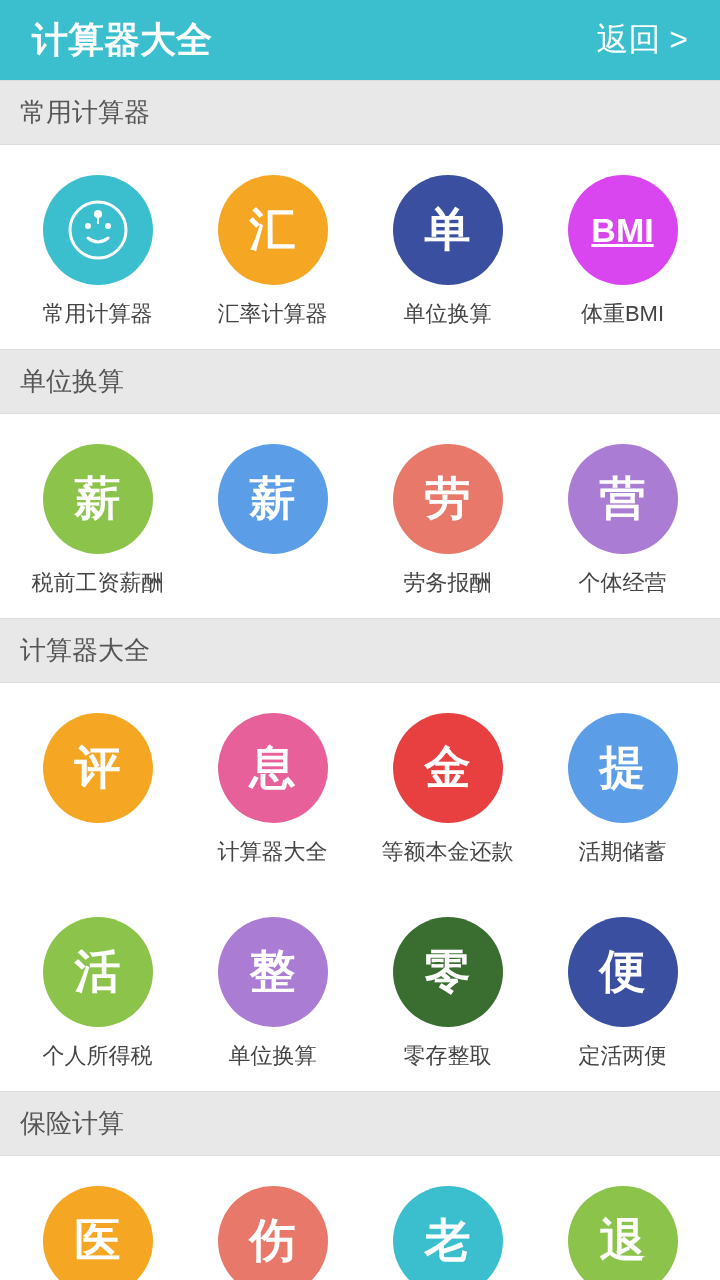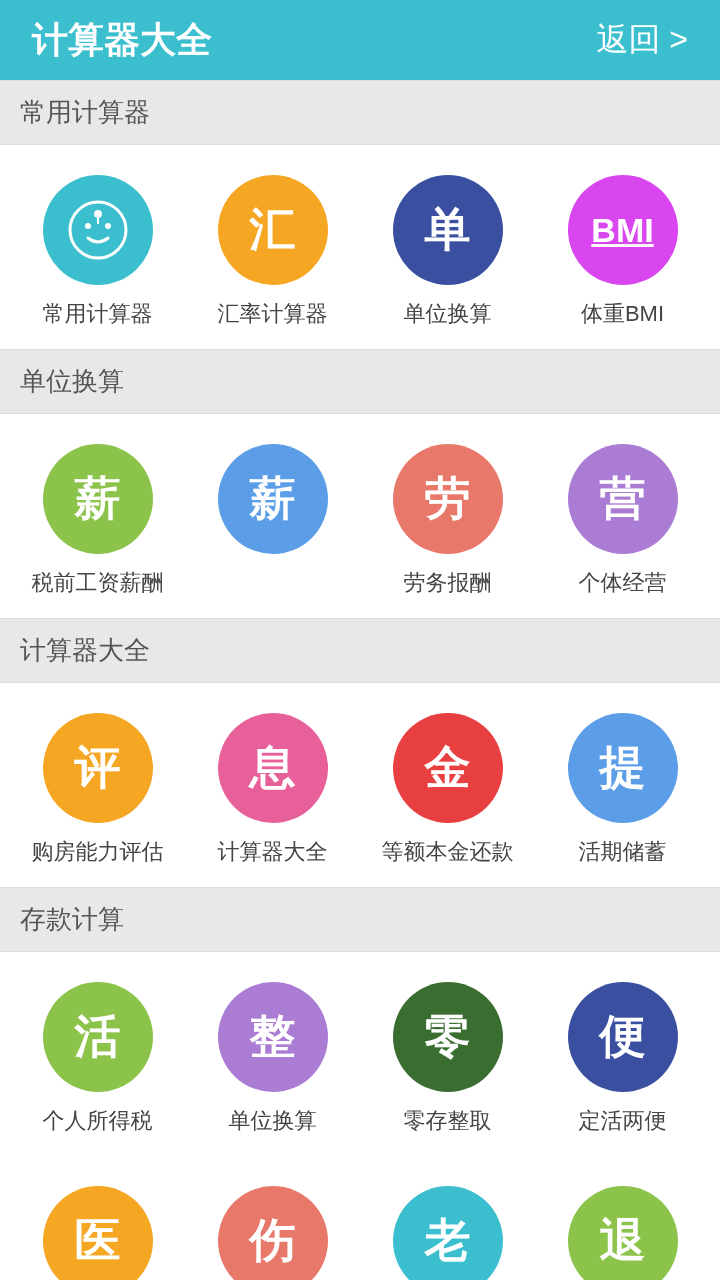--- a/index.html
+++ b/index.html
@@ -122,54 +122,53 @@
       </div>
       <div class="grid-item">
         <div class="icon-circle" style="background-color: rgb(171, 124, 212);">营</div>
         <div class="icon-label">个体经营</div>
       </div>
     </div>
     <div class="section-header">计算器大全</div>
     <div class="grid-row">
       <div class="grid-item">
         <div class="icon-circle" style="background-color: rgb(245, 166, 35);">评</div>
-        <div class="icon-label">购房能力评估</div>
       </div>
       <div class="grid-item">
         <div class="icon-circle" style="background-color: rgb(232, 96, 154);">息</div>
         <div class="icon-label">计算器大全</div>
       </div>
       <div class="grid-item">
         <div class="icon-circle" style="background-color: rgb(232, 64, 64);">金</div>
         <div class="icon-label">等额本金还款</div>
       </div>
       <div class="grid-item">
         <div class="icon-circle" style="background-color: rgb(92, 157, 232);">提</div>
         <div class="icon-label">活期储蓄</div>
       </div>
     </div>
-    <div class="section-header">存款计算</div>
     <div class="grid-row">
       <div class="grid-item">
         <div class="icon-circle" style="background-color: rgb(140, 195, 74);">活</div>
         <div class="icon-label">个人所得税</div>
       </div>
       <div class="grid-item">
         <div class="icon-circle" style="background-color: rgb(171, 124, 212);">整</div>
         <div class="icon-label">单位换算</div>
       </div>
       <div class="grid-item">
         <div class="icon-circle" style="background-color: rgb(58, 110, 48);">零</div>
         <div class="icon-label">零存整取</div>
       </div>
       <div class="grid-item">
         <div class="icon-circle" style="background-color: rgb(58, 79, 160);">便</div>
         <div class="icon-label">定活两便</div>
       </div>
     </div>
+    <div class="section-header">保险计算</div>
     <div class="grid-row">
       <div class="grid-item">
         <div class="icon-circle" style="background-color: rgb(245, 166, 35);">医</div>
       </div>
       <div class="grid-item">
         <div class="icon-circle" style="background-color: rgb(232, 120, 106);">伤</div>
       </div>
       <div class="grid-item">
         <div class="icon-circle" style="background-color: rgb(59, 191, 207);">老</div>
       </div>

